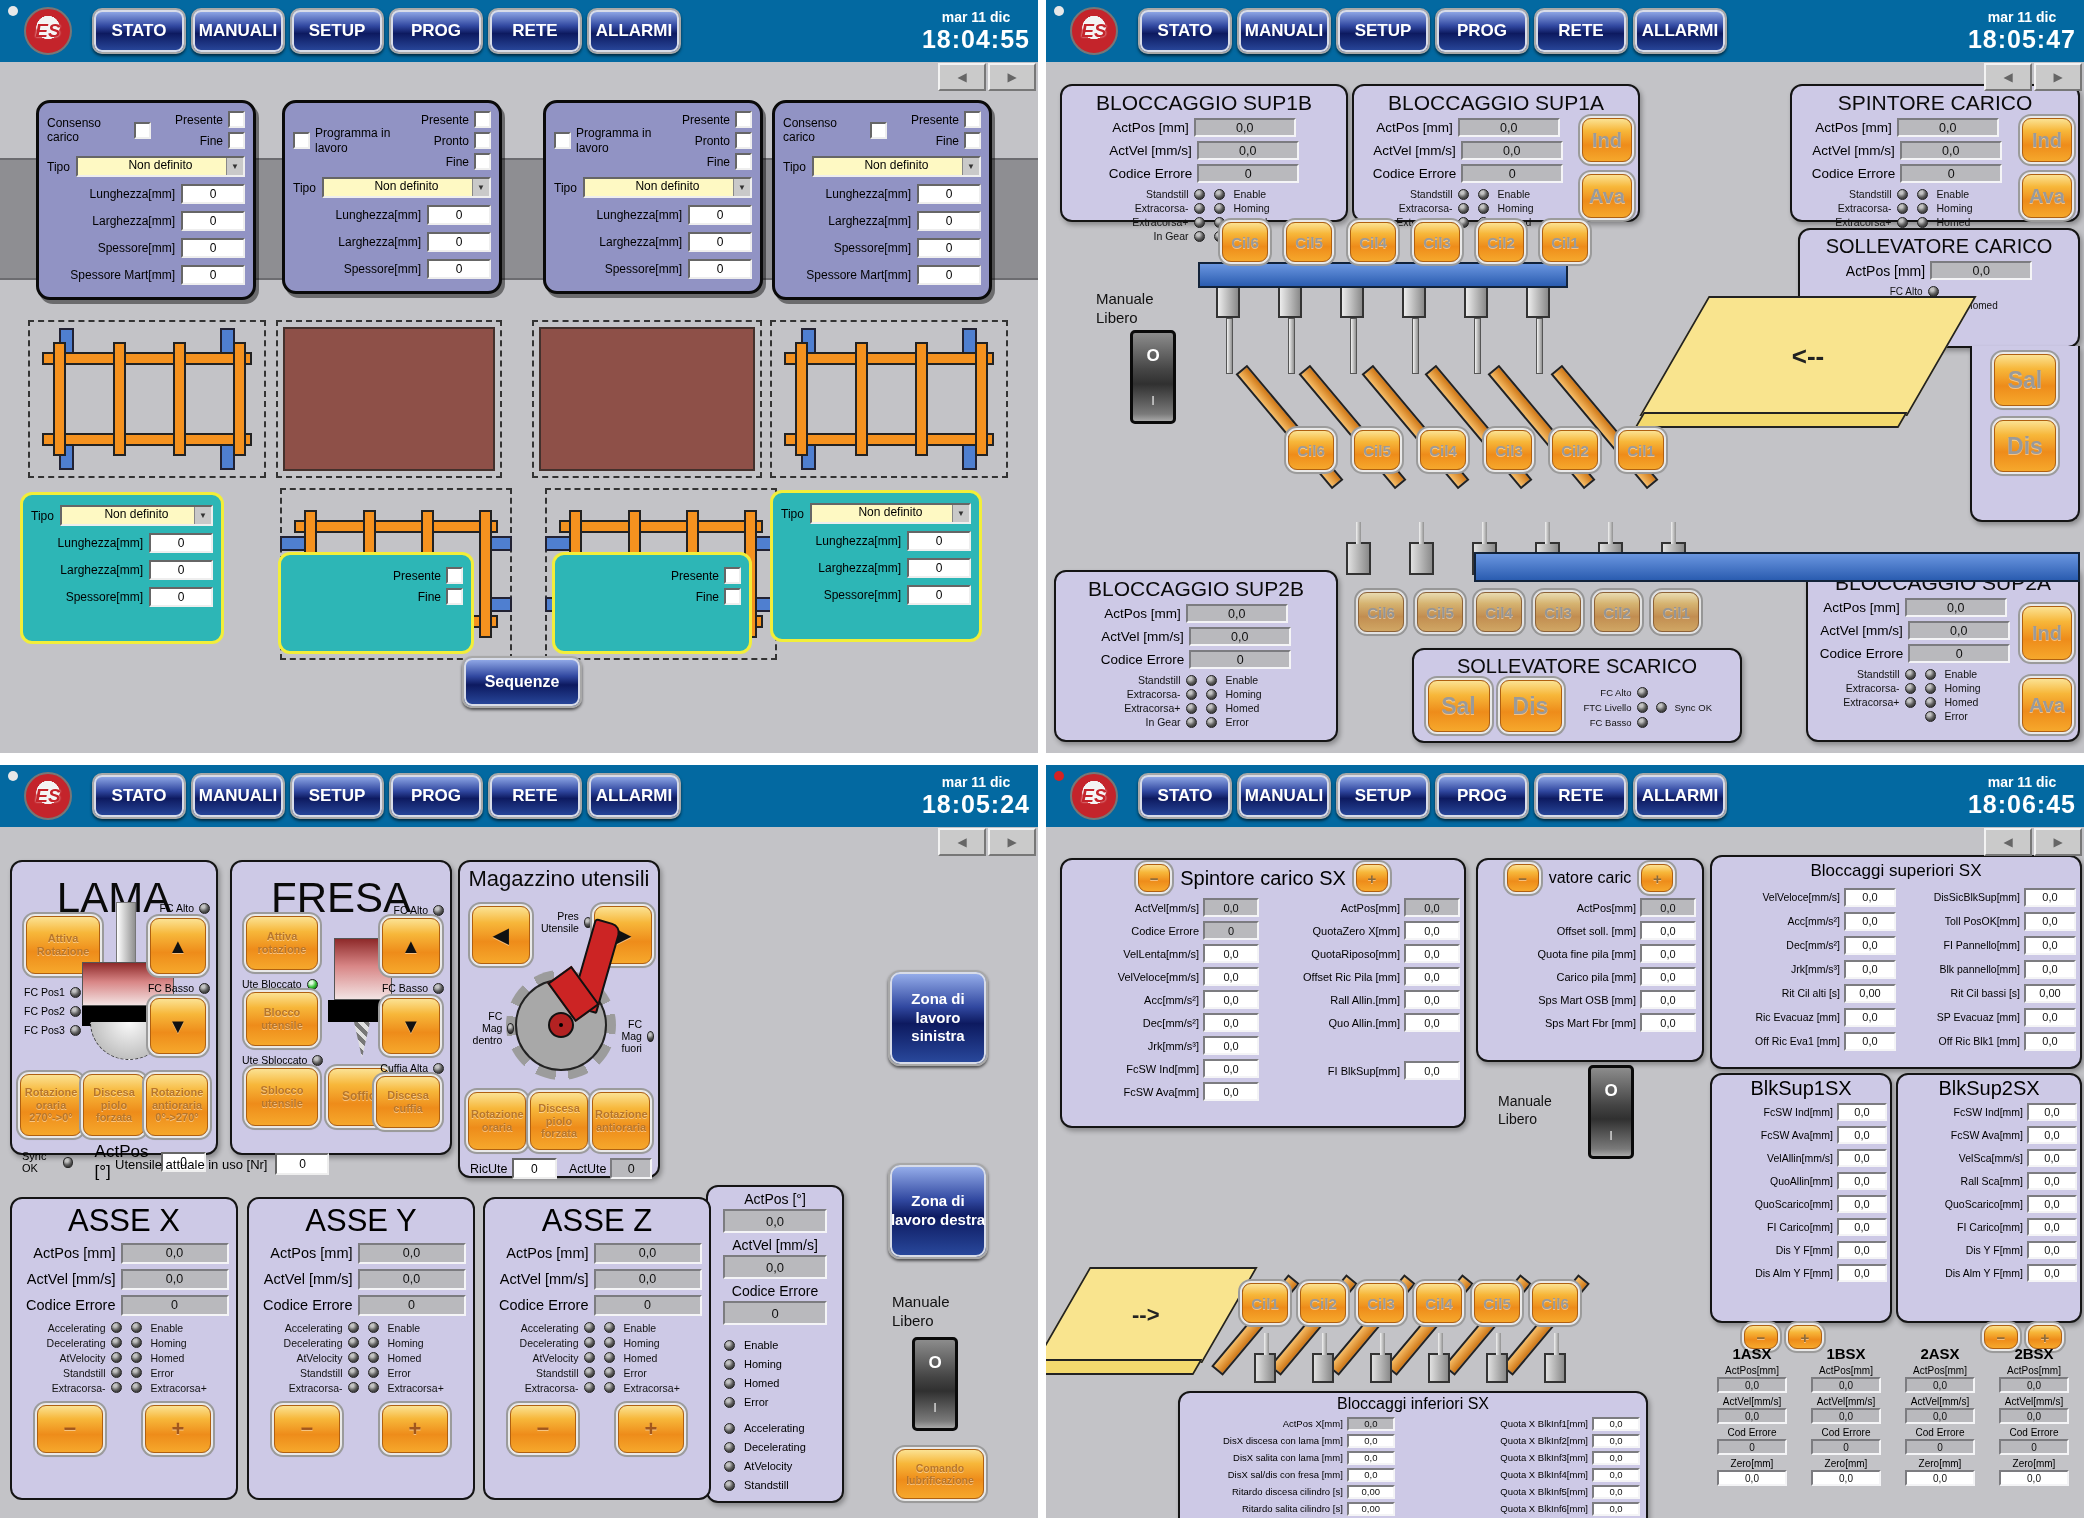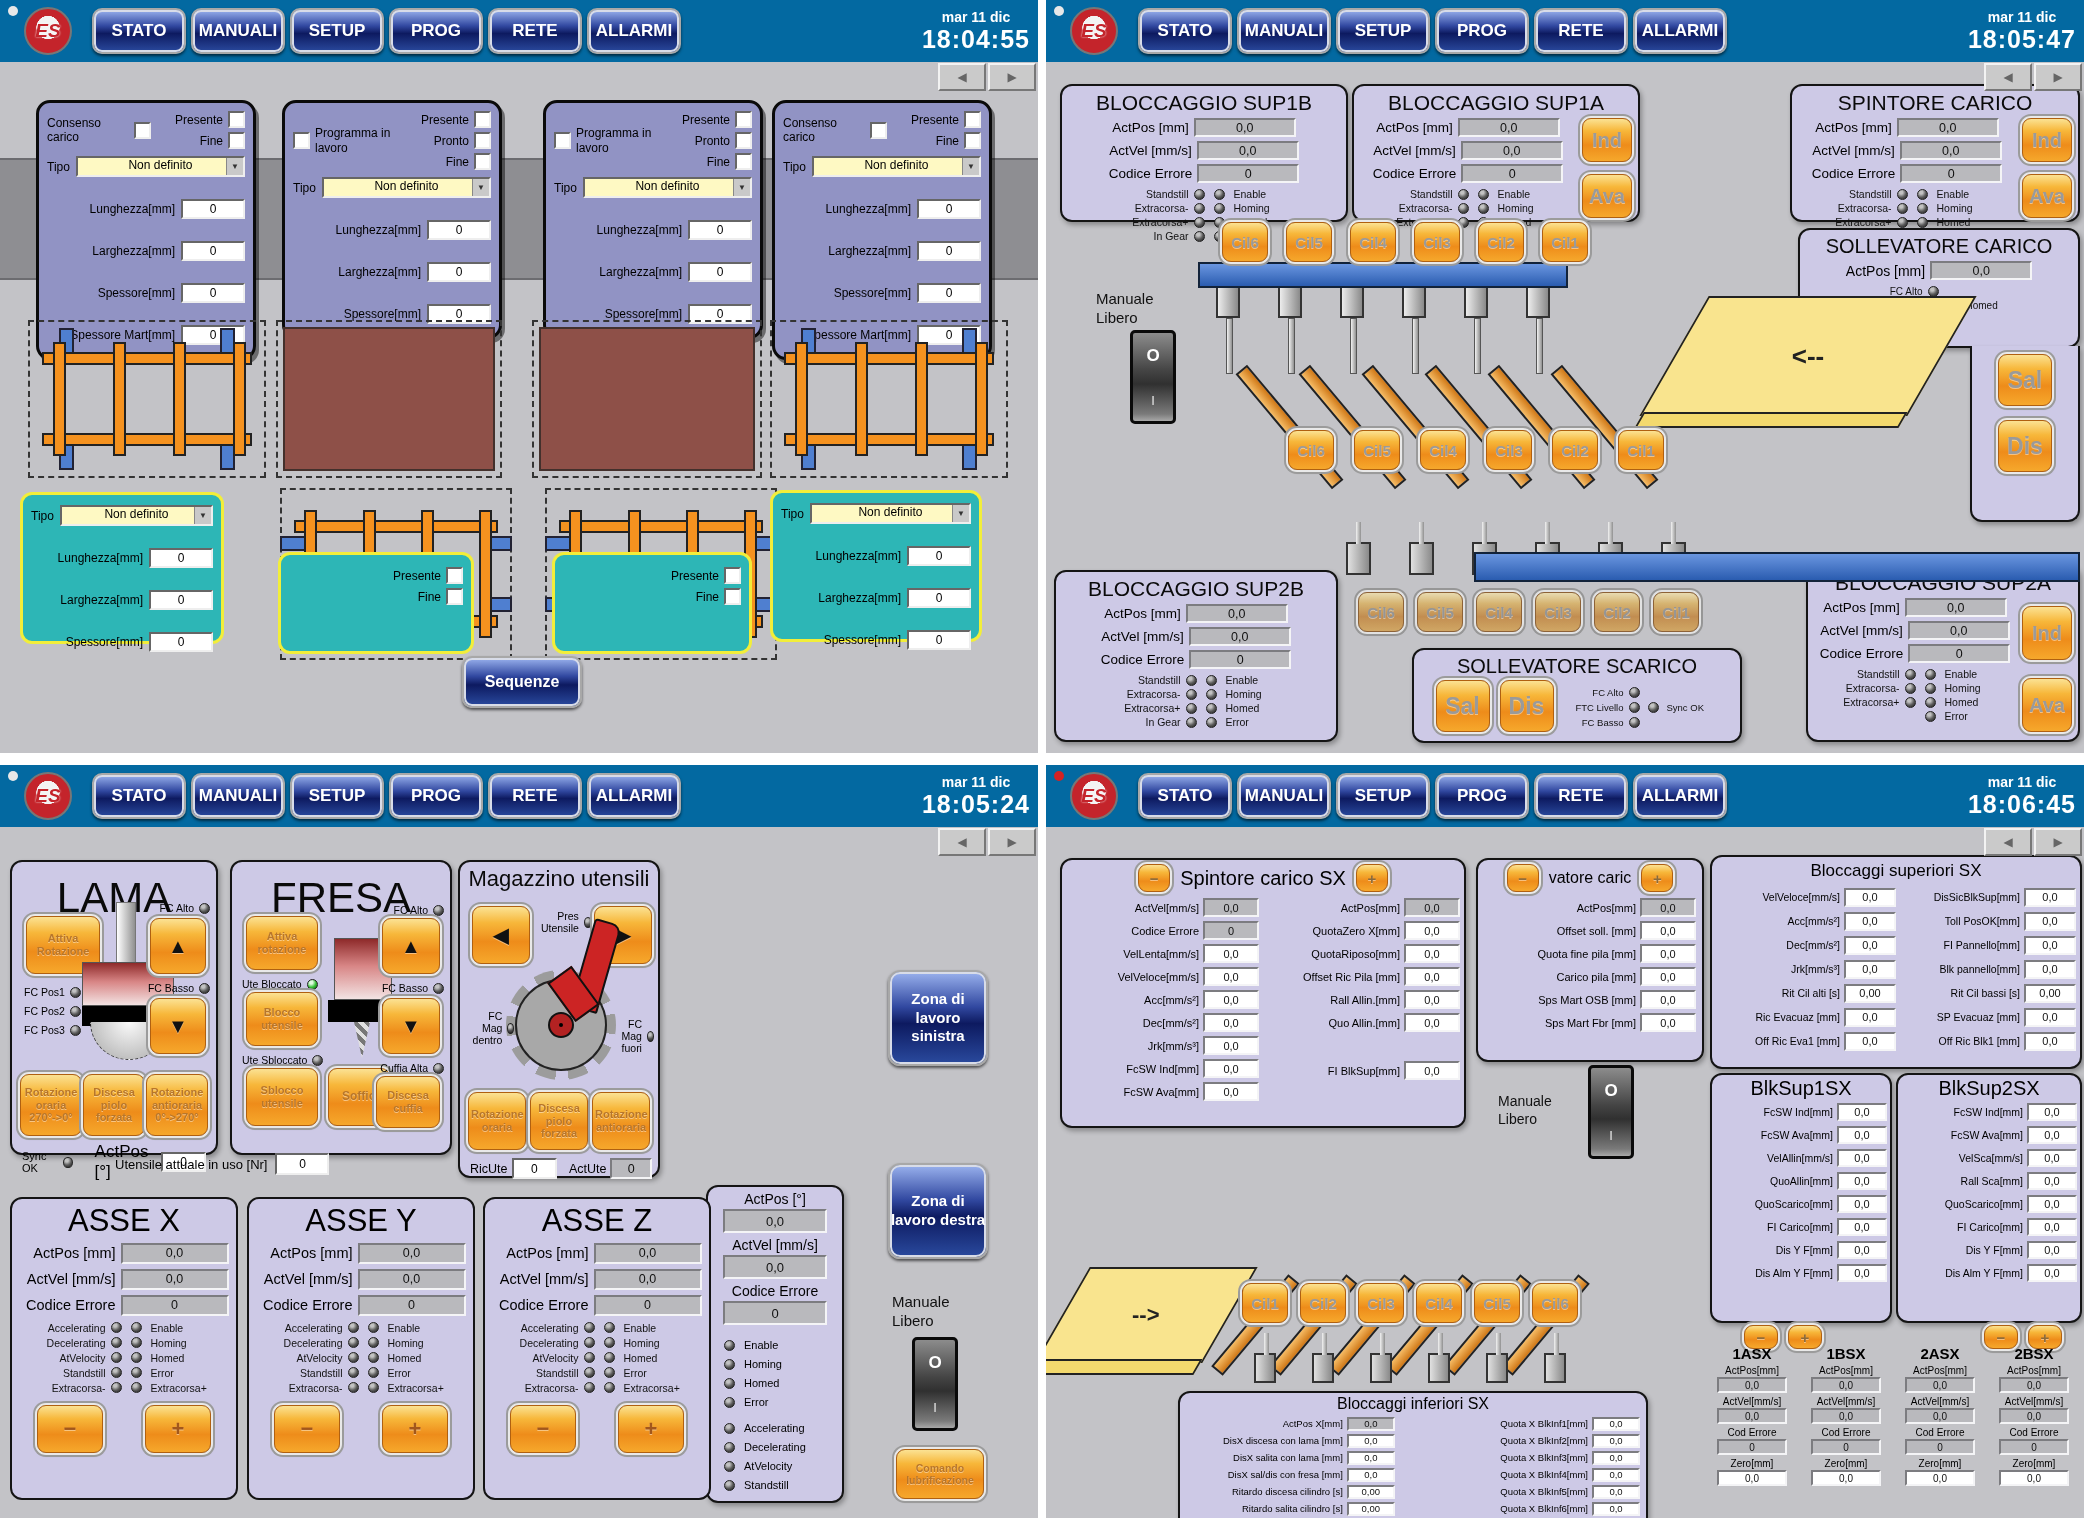--- a/index.html
+++ b/index.html
@@ -72,21 +72,21 @@
   .st-title-wrap{display:flex;gap:5px;align-items:center;width:104px;font-size:12px}
   .station[data-cbfirst="1"] .st-title-wrap{flex-direction:row-reverse;justify-content:flex-end}
   .st-title{line-height:1.2}
   .st-checks{display:flex;flex-direction:column;gap:4px;align-items:flex-end}
   .st-check{display:flex;align-items:center;gap:5px;font-size:12px}
   .tiporow{display:flex;align-items:center;gap:6px;margin-top:7px;font-size:12px}
   .select{flex:1;height:21px;background:#fef9c3;border:2px solid;border-color:#666 #eee #eee #666;
           display:flex;align-items:flex-start;justify-content:center;position:relative;font-size:12px;cursor:pointer}
   .selbtn{position:absolute;right:0;top:0;bottom:0;width:17px;background:#c9c9c9;border-left:1px solid #888;
           font-size:8px;display:flex;align-items:center;justify-content:center;color:#333}
-  .frow{display:flex;justify-content:flex-end;align-items:center;gap:6px;margin-top:22px;font-size:12px}
+  .frow{display:flex;justify-content:flex-end;align-items:center;gap:6px;margin-top:7px;font-size:12px}
   .ffield{width:64px;height:20px;background:#fff;border:2px solid;border-color:#666 #eee #eee #666;
           display:flex;align-items:center;justify-content:center;font-size:12px}
   .dash{position:absolute;border:2px dashed #333;z-index:2}
   #d1{left:28px;top:320px;width:238px;height:158px}
   #d2{left:276px;top:320px;width:226px;height:158px}
   #d3{left:532px;top:320px;width:230px;height:158px}
   #d4{left:770px;top:320px;width:238px;height:158px}
   #d5{left:280px;top:488px;width:232px;height:172px}
   #d6{left:545px;top:488px;width:232px;height:172px}
   .board{position:absolute;inset:5px;background:#8e5048;border:2px solid #43302c}
@@ -146,21 +146,21 @@
   .blocksq2 i:nth-child(1){left:0}.blocksq2 i:nth-child(2){left:63px}.blocksq2 i:nth-child(3){left:126px}
   .blocksq2 i:nth-child(4){left:189px}.blocksq2 i:nth-child(5){left:252px}.blocksq2 i:nth-child(6){left:315px}
   .plat{position:absolute;background:#f9e48e;border:2px solid #222;z-index:2;display:flex;align-items:center;justify-content:center}
   .plat::after{content:"";position:absolute;left:0;right:0;bottom:-14px;height:12px;background:#f3d96e;border:2px solid #222}
   .platq2{left:628px;top:296px;width:268px;height:120px;transform:skewX(-30deg)}
   .plat span{font-size:26px;font-weight:bold;color:#222}
   .platq2 span{transform:skewX(30deg)}
   .sollc{left:752px;top:228px;width:282px;height:120px;padding:2px}
   .sollc .ledrow{grid-template-columns:66px 14px 14px 56px;font-size:10px}
   .sollc-lobe{left:924px;top:346px;width:110px;height:176px;display:flex;flex-direction:column;align-items:center;gap:14px;padding-top:8px;border-top:none;border-top-left-radius:0;border-top-right-radius:0}
-  .bigbtn{width:54px;height:52px;font-size:23px;color:#9a9a9a}
+  .bigbtn{width:62px;height:52px;font-size:23px;color:#9a9a9a}
   .solls{left:366px;top:648px;width:330px;height:95px;padding:2px}
   .solls-body{display:flex;align-items:center;justify-content:center;gap:10px;margin-top:2px}
   .solls .ledrow{grid-template-columns:60px 14px 14px 52px;font-size:9.5px;height:15px}
   .man2label{left:50px;top:290px;width:110px}
   .rockq2{position:absolute;left:84px;top:330px;z-index:5}
 
   
   .lama{left:10px;top:95px;width:208px;height:295px}
   .fresa{left:230px;top:95px;width:222px;height:295px}
   .mag{left:458px;top:95px;width:202px;height:318px}

